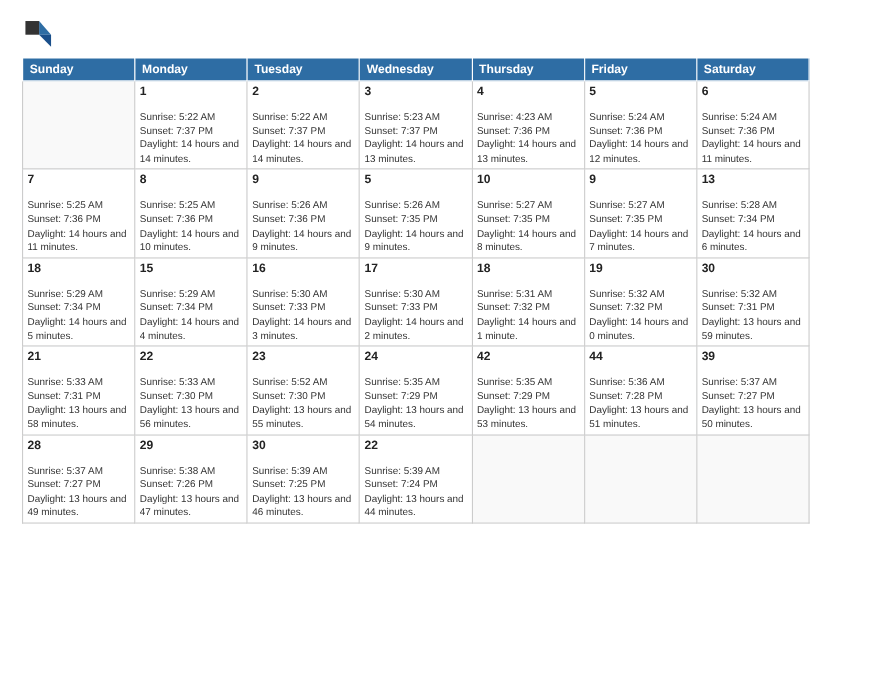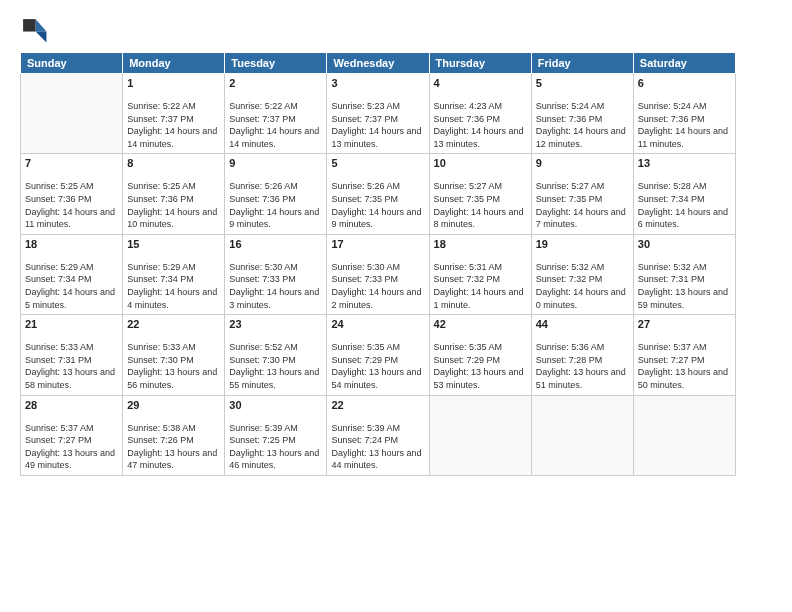--- a/index.html
+++ b/index.html
@@ -310,21 +310,21 @@
 and 53 minutes.</div>
           </td>
           <td>
             <div class="day-num">44</div>
             <div class="day-info">Sunrise: 5:36 AM
 Sunset: 7:28 PM
 Daylight: 13 hours
 and 51 minutes.</div>
           </td>
           <td>
-            <div class="day-num">27</div>
+            <div class="day-num">39</div>
             <div class="day-info">Sunrise: 5:37 AM
 Sunset: 7:27 PM
 Daylight: 13 hours
 and 50 minutes.</div>
           </td>
         </tr>
         <tr>
           <td>
             <div class="day-num">28</div>
             <div class="day-info">Sunrise: 5:37 AM

